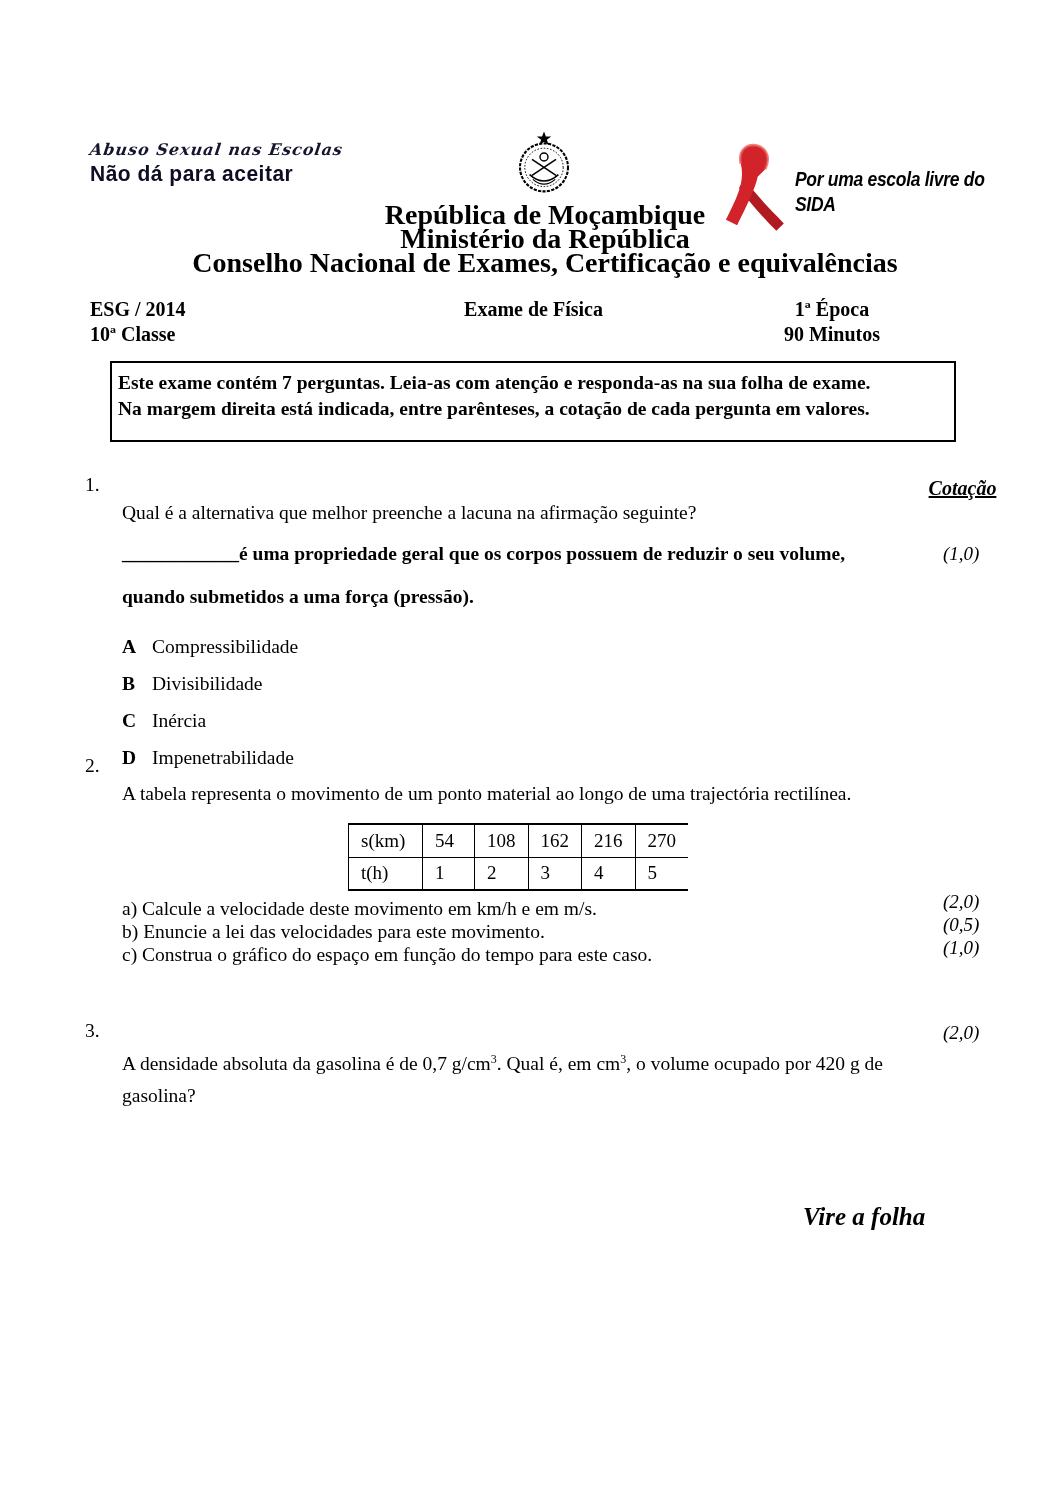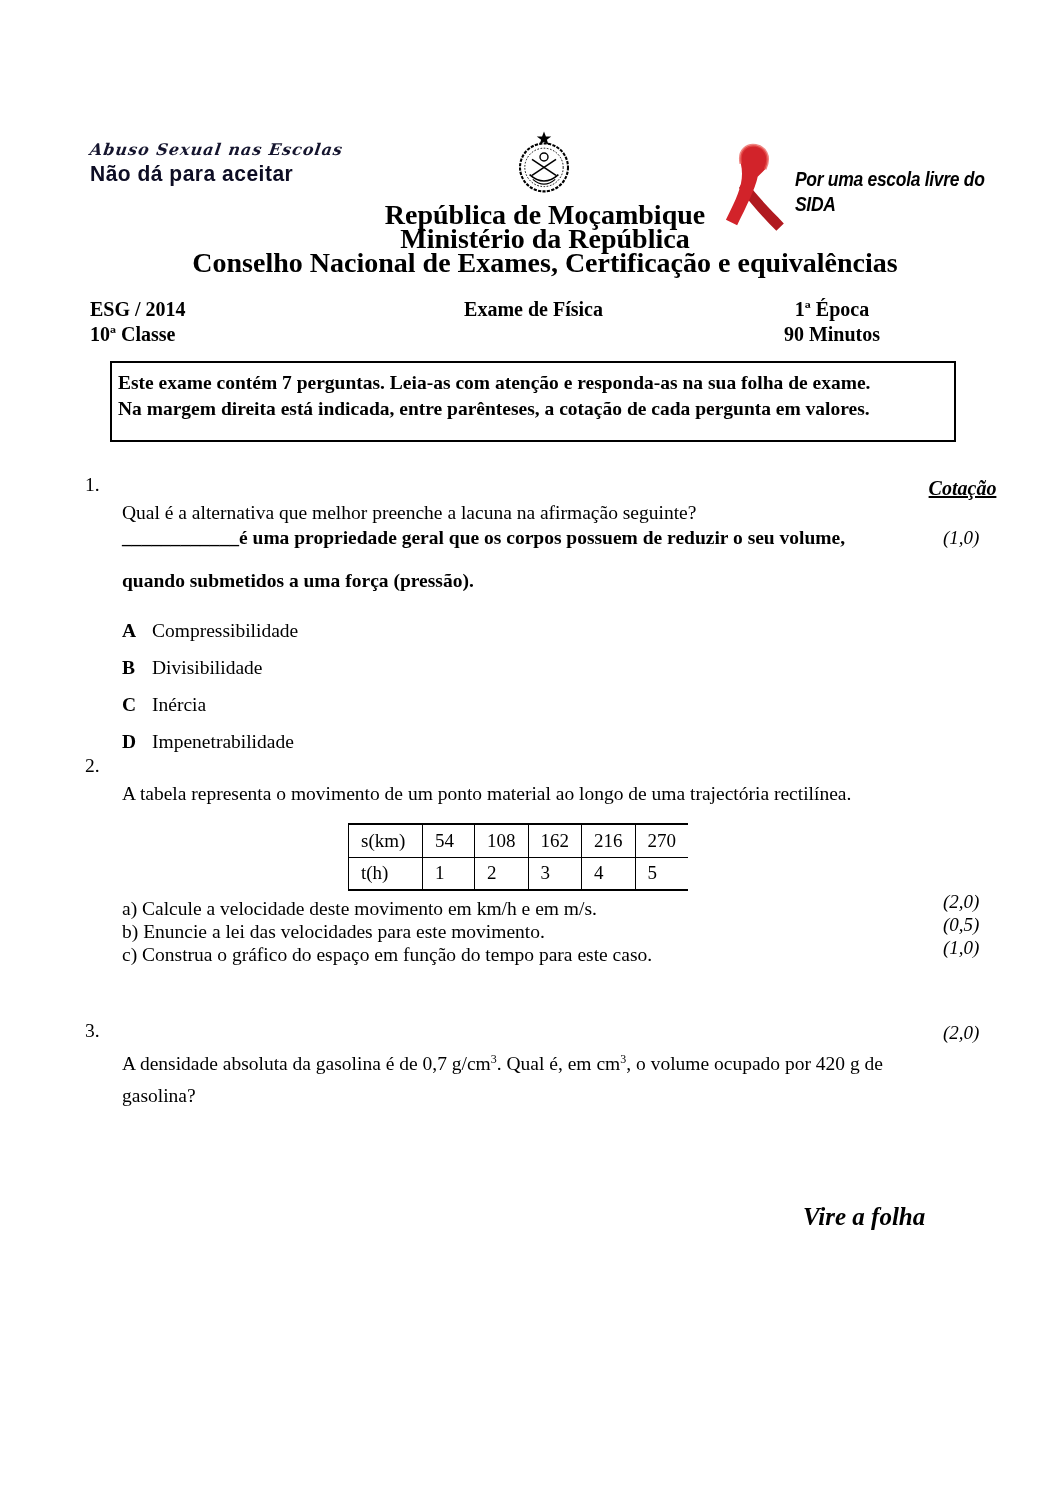--- a/index.html
+++ b/index.html
@@ -80,21 +80,21 @@
   .qrow { display:flex; }
   .qnum { width:37px; flex:none; }
   .qtext { flex:1;margin-top:28px; }
   .score {
     position:absolute; left:858px;
     font-style:italic; font-size:19px; white-space:nowrap;
   }
 
   #q1 { top:474px; }
   .fill-par {
-    position:relative; margin-left:37px;
+    position:relative; margin-top:16px; margin-left:37px;
     font-weight:bold; width:820px; line-height:27px;
   }
   .fill-par .score { left:821px; top:0; font-weight:normal; }
   .fill-line2 { margin-top:16px; }
   .options { margin-top:26px; margin-left:37px; }
   .option { display:flex; margin-bottom:15px; line-height:22px; }
   .opt-letter { width:30px; font-weight:bold; flex:none; }
 
   #q2 { top:755px; }
   .data-table {

